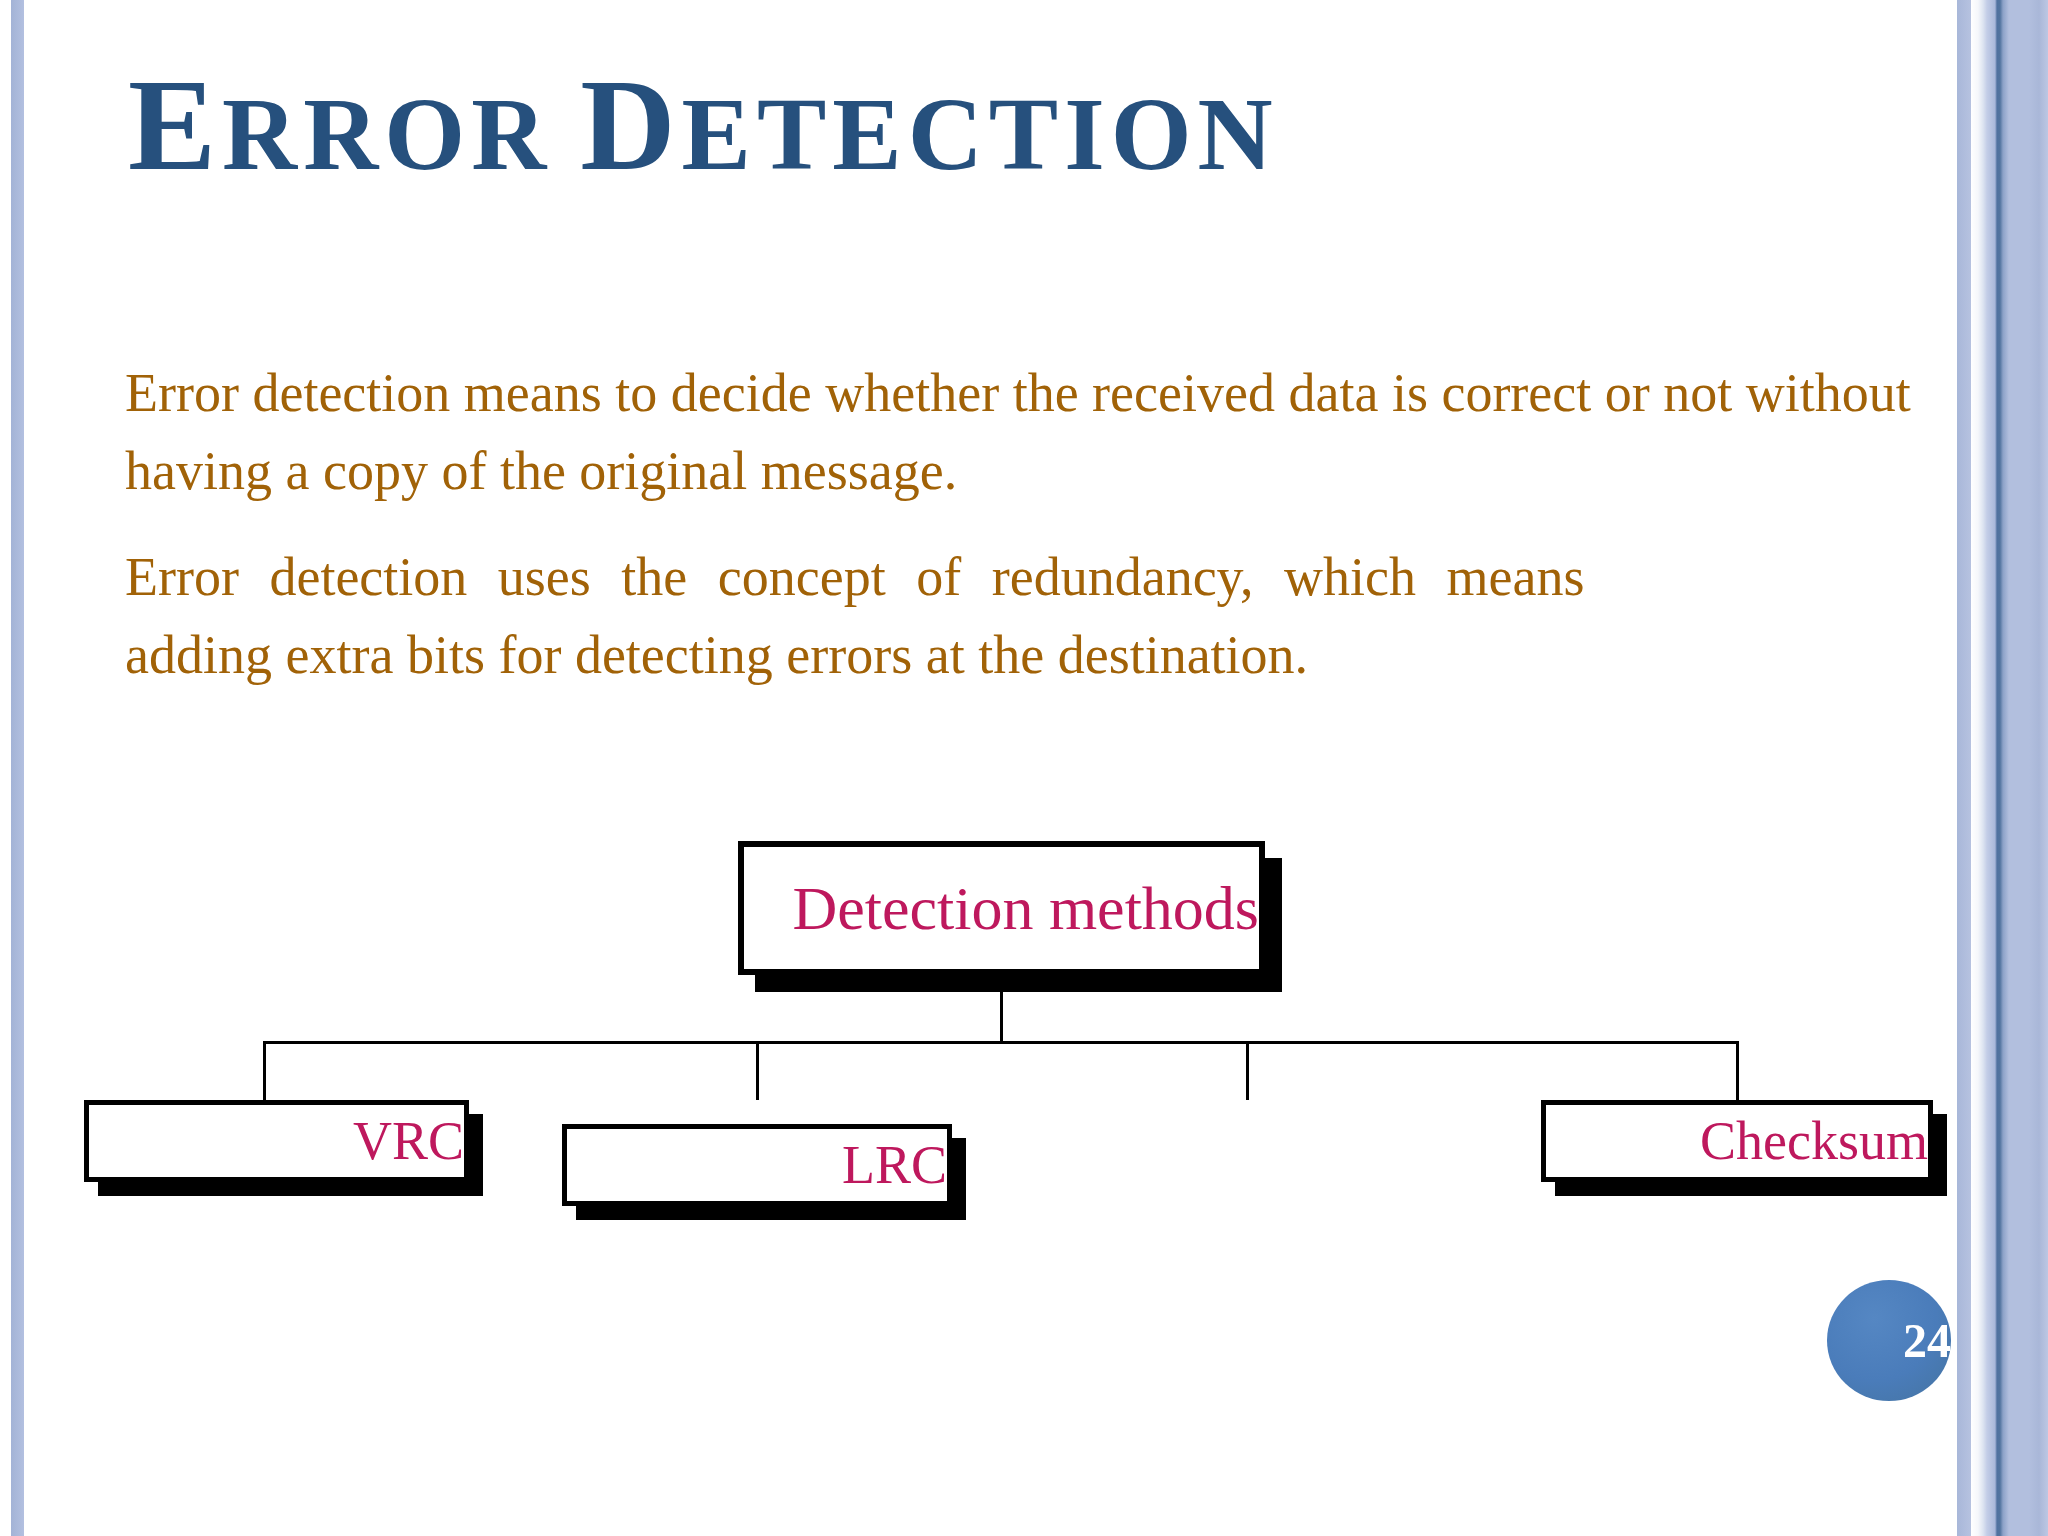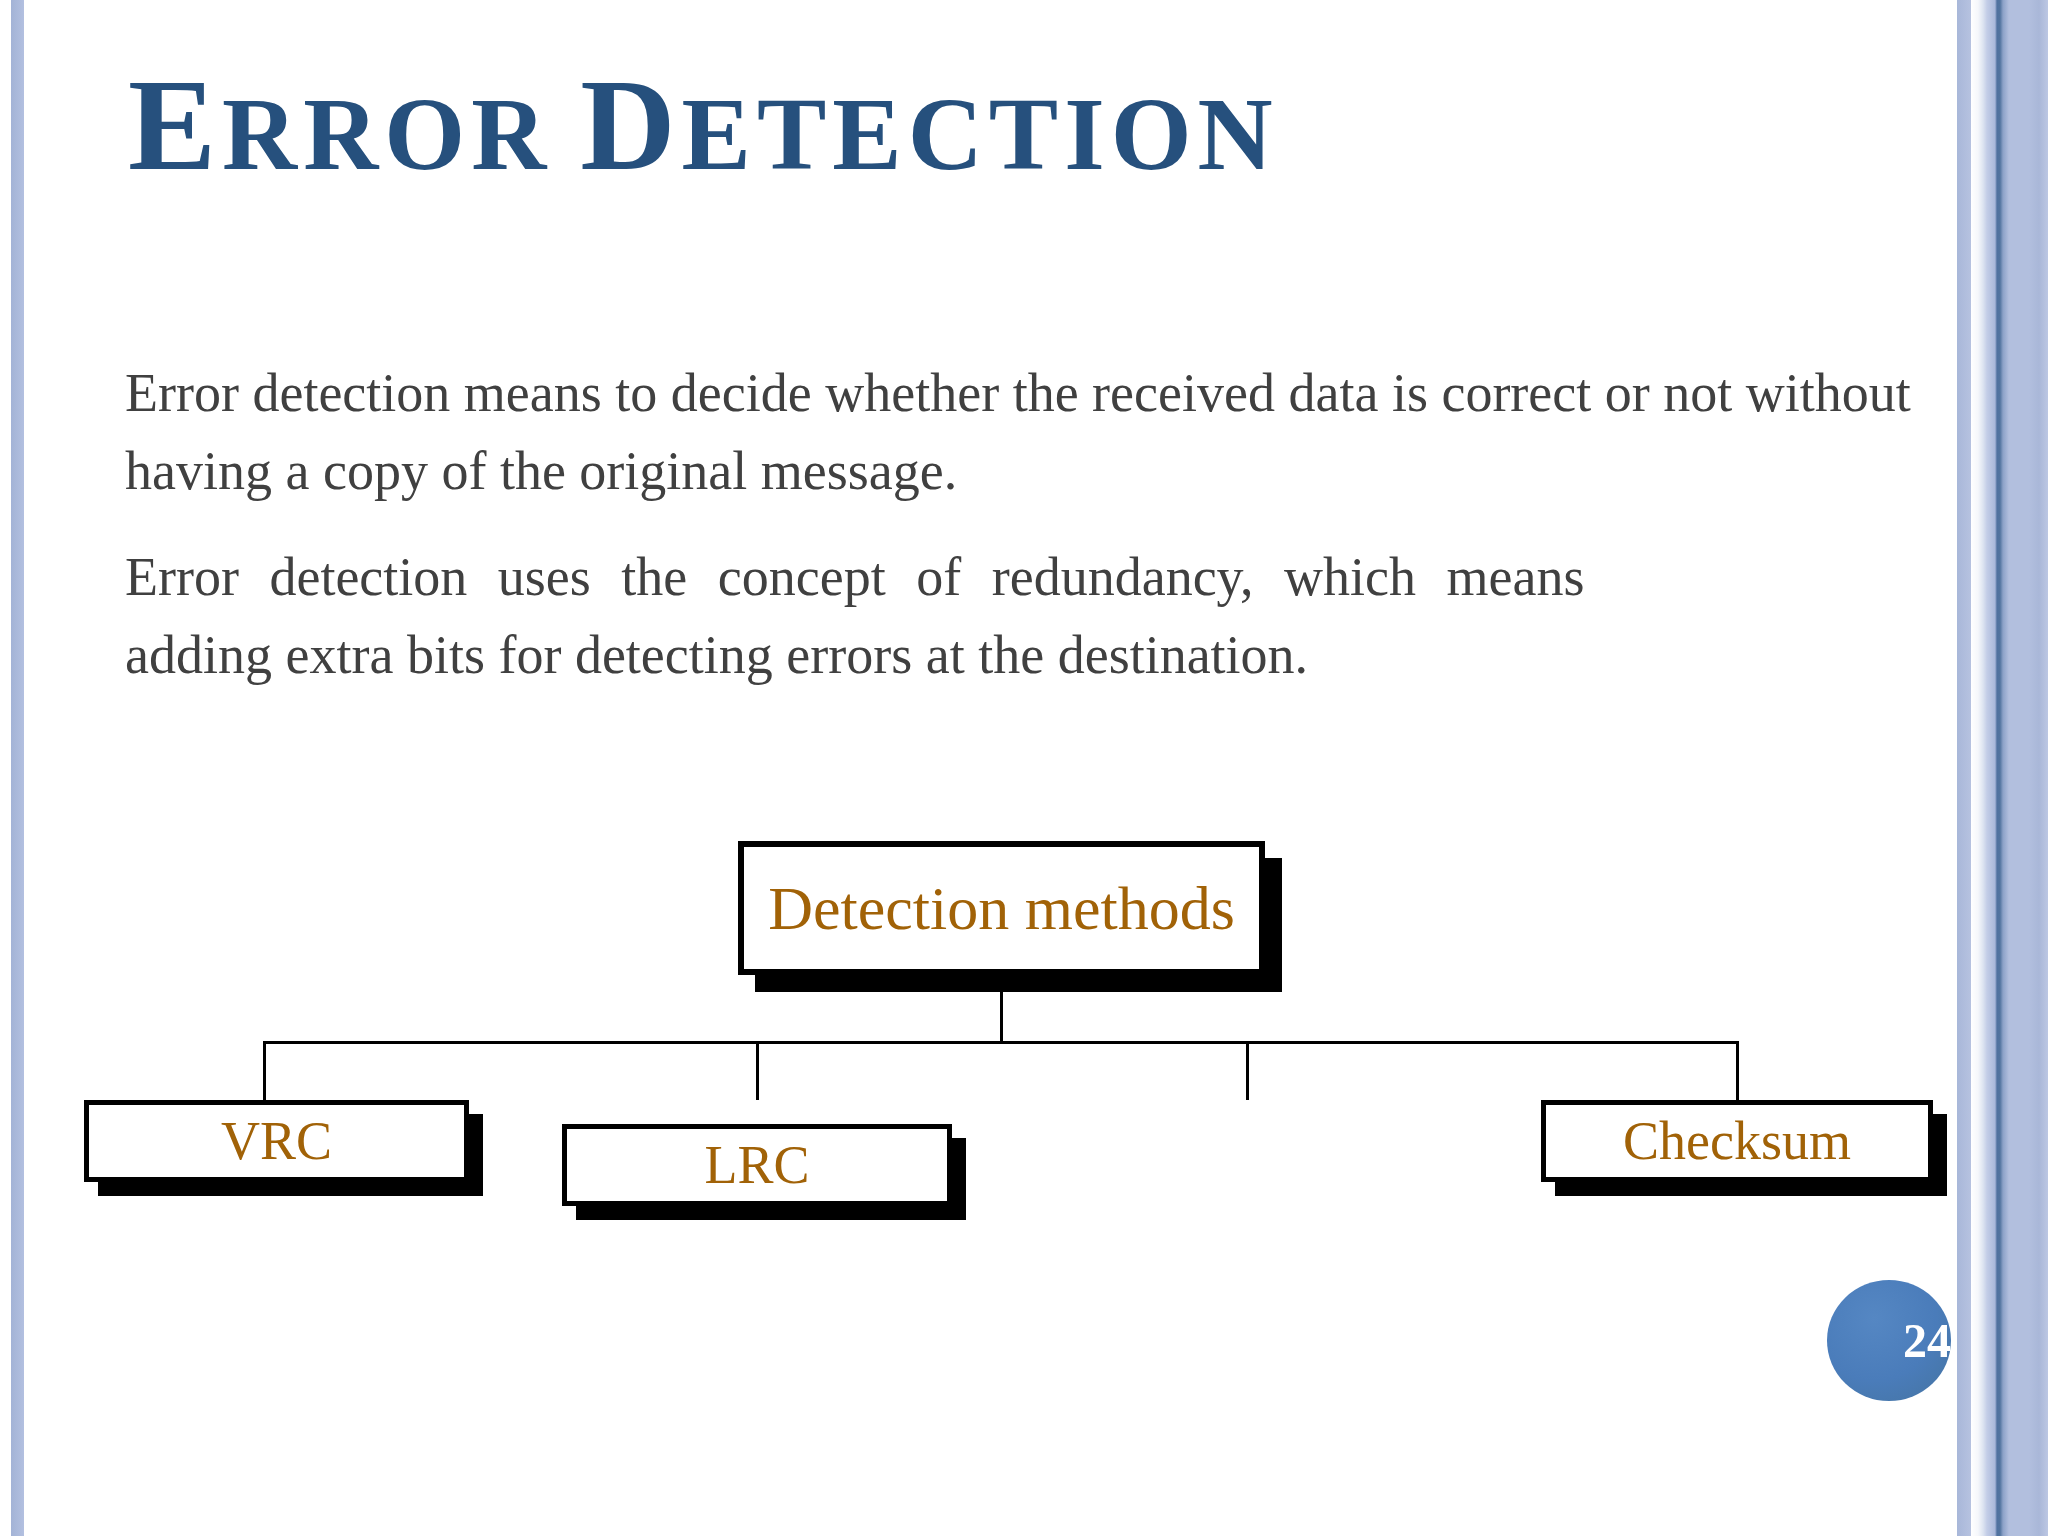--- a/index.html
+++ b/index.html
@@ -36,36 +36,36 @@
     letter-spacing: 6px; white-space: nowrap;
     line-height: 1;
   }
   .title .big   { font-size: 132px; }
   .title .small { font-size: 104px; }
   .title .wordgap { display: inline-block; width: 28px; }
 
   
   .para {
     position: absolute; left: 125px;
-    color: #404040; font-size: 54px; line-height: 78px;
+    color: #a16207; font-size: 54px; line-height: 78px;
   }
   .para1 { top: 300px; width: 1800px; text-align: left; }
   .para2 { top: 538px; width: 1822px; }
   .p2-line1 { white-space: nowrap; word-spacing: 17px; }
   .p2-line2 { }
   .para b { font-weight: normal; }
 
   
   .node {
     position: absolute;
     background: #ffffff;
     border: 5px solid #000000;
     box-shadow: 14px 14px 0 #000000;
-    display: flex; align-items: center; justify-content: center;
-    color: #a16207; box-sizing: border-box;
+    display: flex; align-items: center; justify-content: flex-end;
+    color: #be185d; box-sizing: border-box;
   }
   .node-root {
     left: 738px; top: 841px; width: 527px; height: 134px;
     border-width: 6px; box-shadow: 17px 17px 0 #000000;
     font-size: 62px;
   }
   .node-child { top: 1100px; height: 82px; font-size: 54px; }
   .node-vrc      { left: 84px;   width: 385px; }
   .node-lrc      { left: 562px;  width: 390px; margin-top: 24px; }
   .node-crc      { left: 1051px; width: 392px; }

